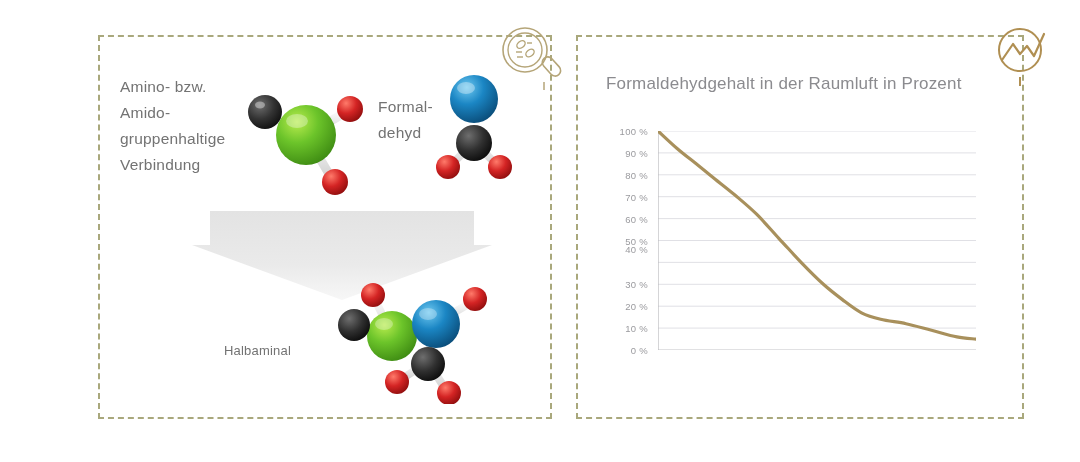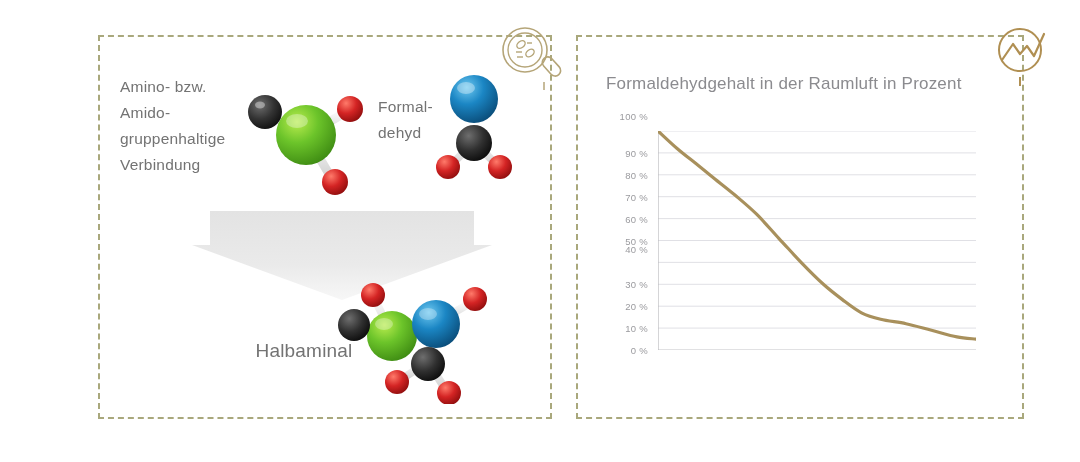--- a/index.html
+++ b/index.html
@@ -17,21 +17,21 @@
   #magnifier-icon-wrap{left:497px;top:22px;}
   #trend-icon-wrap{left:988px;top:22px;}
 
   
   .ltext{
     position:absolute;color:#737373;font-size:15.5px;line-height:26px;
     letter-spacing:.2px;white-space:pre-line;
   }
   #amino-label{left:120px;top:74px;width:170px;}
   #formaldehyd-label{left:378px;top:94px;width:90px;}
-  #halbaminal-label{left:224px;top:338px;width:160px;font-size:19px;text-align:center;}
+  #halbaminal-label{left:224px;top:338px;width:160px;font-size:13px;}
 
   
   #down-arrow{position:absolute;left:192px;top:205px;width:300px;height:95px;}
 
   
   .molecule{position:absolute;}
   #mol-amino{left:236px;top:83px;width:140px;height:114px;}
   #mol-formaldehyd{left:432px;top:70px;width:84px;height:112px;}
   #mol-halbaminal{left:330px;top:276px;width:170px;height:128px;}
 
@@ -218,21 +218,21 @@
     <circle cx="32" cy="28" r="21" stroke="#b08f52" stroke-width="2"></circle>
     <path d="M14 38 L25 22 L32 32 L39 24 L46 34 L56 12" stroke="#b08f52" stroke-width="2.2" stroke-linecap="round" stroke-linejoin="round" fill="none"></path>
     <line x1="32" y1="55" x2="32" y2="64" stroke="#b08f52" stroke-width="2"></line>
   </svg>
 </div>
 
 <div id="chart-title">Formaldehydgehalt in der Raumluft in Prozent</div>
 
 <div id="chart-area">
   <div id="ylabels">
-      <div class="ytick" style="top: 6px;">100 %</div>
+      <div class="ytick" style="top: 21px;">100 %</div>
       <div class="ytick" style="top: 42.9px;">90 %</div>
       <div class="ytick" style="top: 64.8px;">80 %</div>
       <div class="ytick" style="top: 86.7px;">70 %</div>
       <div class="ytick" style="top: 108.6px;">60 %</div>
       <div class="ytick" style="top: 130.5px; margin-left: 12px;">50 %</div>
       <div class="ytick" style="top: 139px;">40 %</div>
       <div class="ytick" style="top: 174.3px; text-align: center;">30 %</div>
       <div class="ytick" style="top: 196.2px;">20 %</div>
       <div class="ytick" style="top: 218.1px;">10 %</div>
       <div class="ytick" style="top: 240px;">0 %</div>

